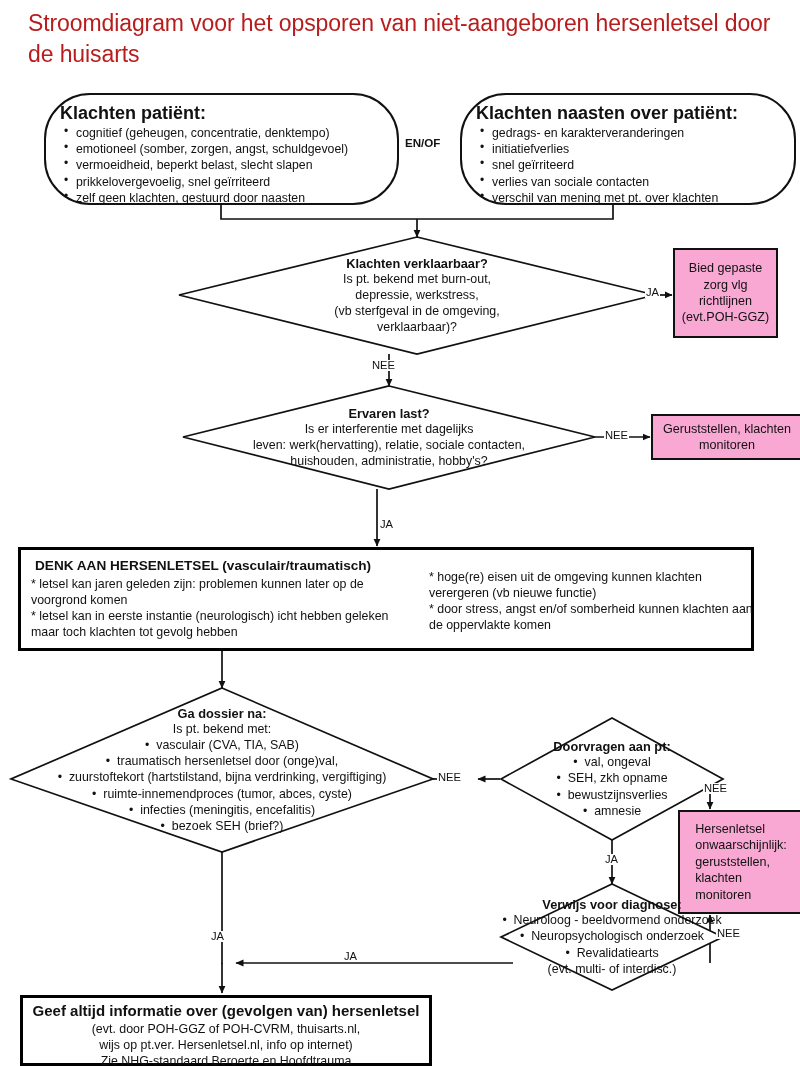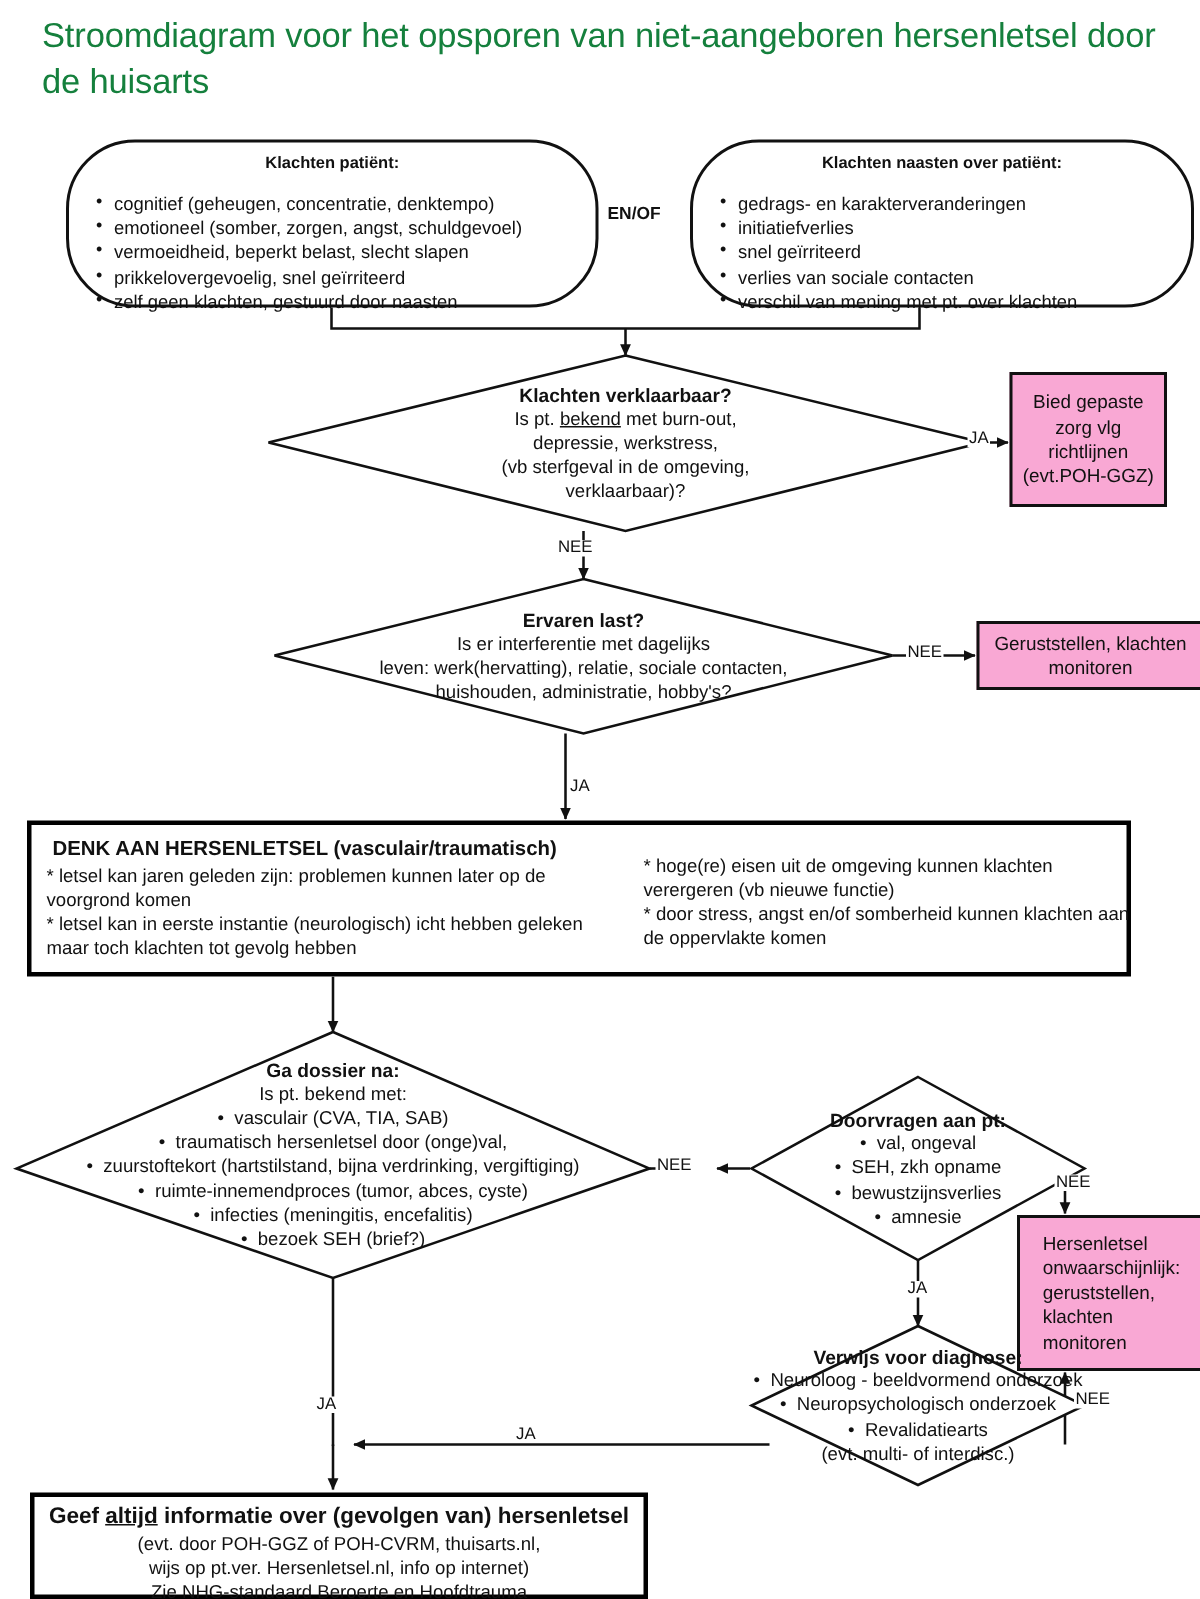--- a/index.html
+++ b/index.html
@@ -8,30 +8,30 @@
     font-family:"Liberation Sans","DejaVu Sans",sans-serif;
     color:#111111;
   }
   #canvas{position:absolute;left:0;top:0;width:800px;height:1066px;}
   svg.lines{position:absolute;left:0;top:0;width:800px;height:1066px;pointer-events:none;}
   .node{position:absolute;box-sizing:border-box;}
 
   
   .title{
     position:absolute;left:28px;top:8px;width:756px;
-    font-size:23px;line-height:1.33;font-weight:400;color:#15803d;
+    font-size:23px;line-height:1.33;font-weight:400;color:#b91c1c;
     letter-spacing:-0.1px;
   }
 
   
   .pill{
     border:2px solid #111;border-radius:46px;background:#fff;
     padding:8px 14px 10px 14px;
   }
-  .pill .hd{font-weight:bold;font-size:11px;text-align:center;margin-bottom:13px;}
+  .pill .hd{font-weight:bold;font-size:18px;text-align:left;margin-bottom:1px;}
   .pill ul{margin:0;padding:0;list-style:none;}
   .pill li{
     font-size:12.3px;line-height:1.32;position:relative;padding-left:16px;
   }
   .pill li:before{content:"\2022";position:absolute;left:4px;top:-1px;font-size:12px;}
 
   
   .rect{border:2px solid #111;background:#f9a8d4;display:flex;align-items:center;justify-content:center;}
   .rect .inner{font-size:12.6px;line-height:1.3;text-align:center;padding:4px 6px;}
   .rect.leftal .inner{text-align:left;}
@@ -47,21 +47,21 @@
   .diamond{position:absolute;}
   .diamond .txt{
     position:absolute;left:0;top:0;width:100%;height:100%;
     display:flex;flex-direction:column;align-items:center;justify-content:center;
     text-align:center;
   }
   .diamond .hd{font-weight:bold;font-size:12.8px;}
   .diamond .ln{font-size:12.4px;line-height:1.3;}
   .diamond .bul{font-size:12.4px;line-height:1.3;}
   .diamond .bul:before{content:"\2022\00a0\00a0";}
-  .u{text-decoration:underline;text-align:right;}
+  .u{text-align:right;}
 
   
   .elab{
     position:absolute;font-size:11.2px;line-height:1;background:#fff;
     padding:0 1px;white-space:nowrap;
   }
   .elab.bold{font-weight:bold;font-size:11.6px;}
 </style>
 </head>
 <body>

